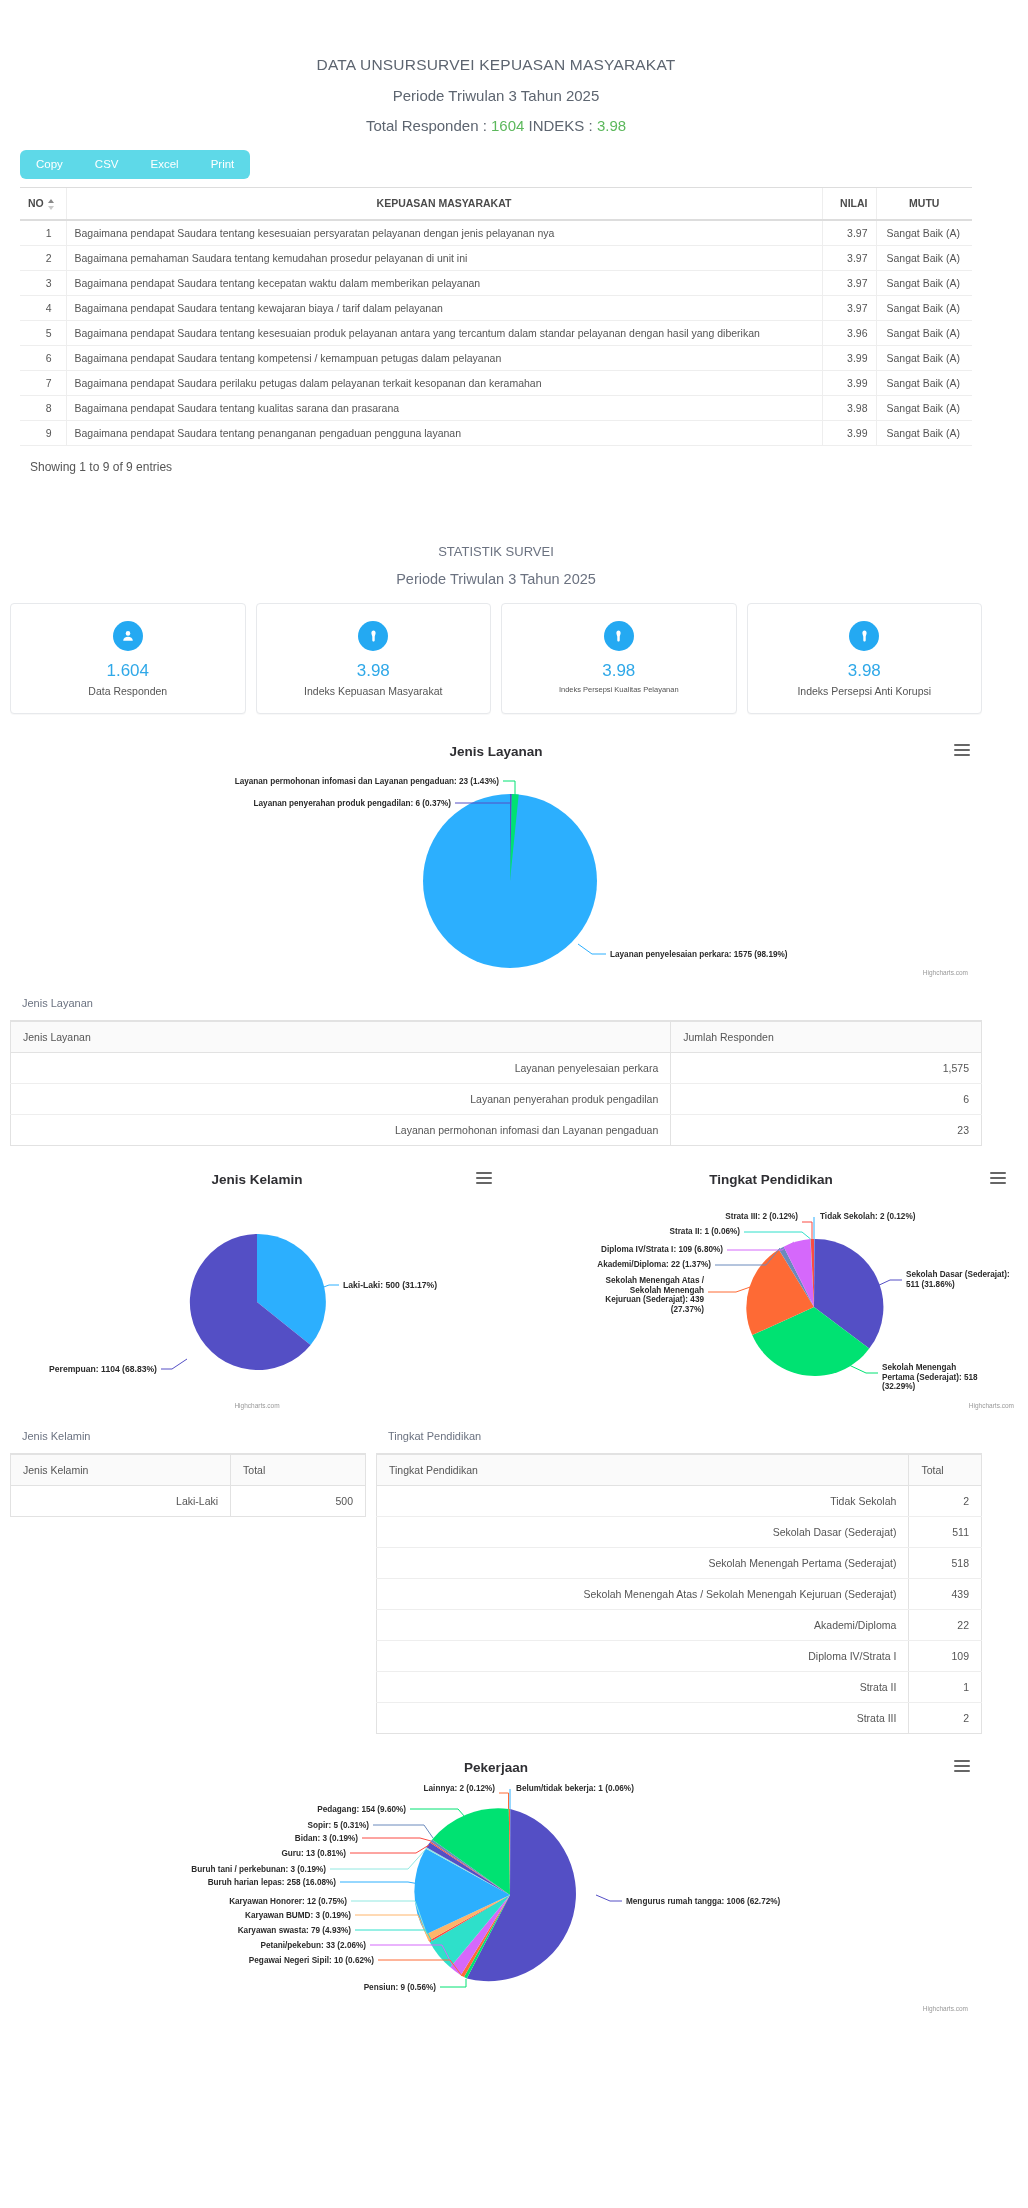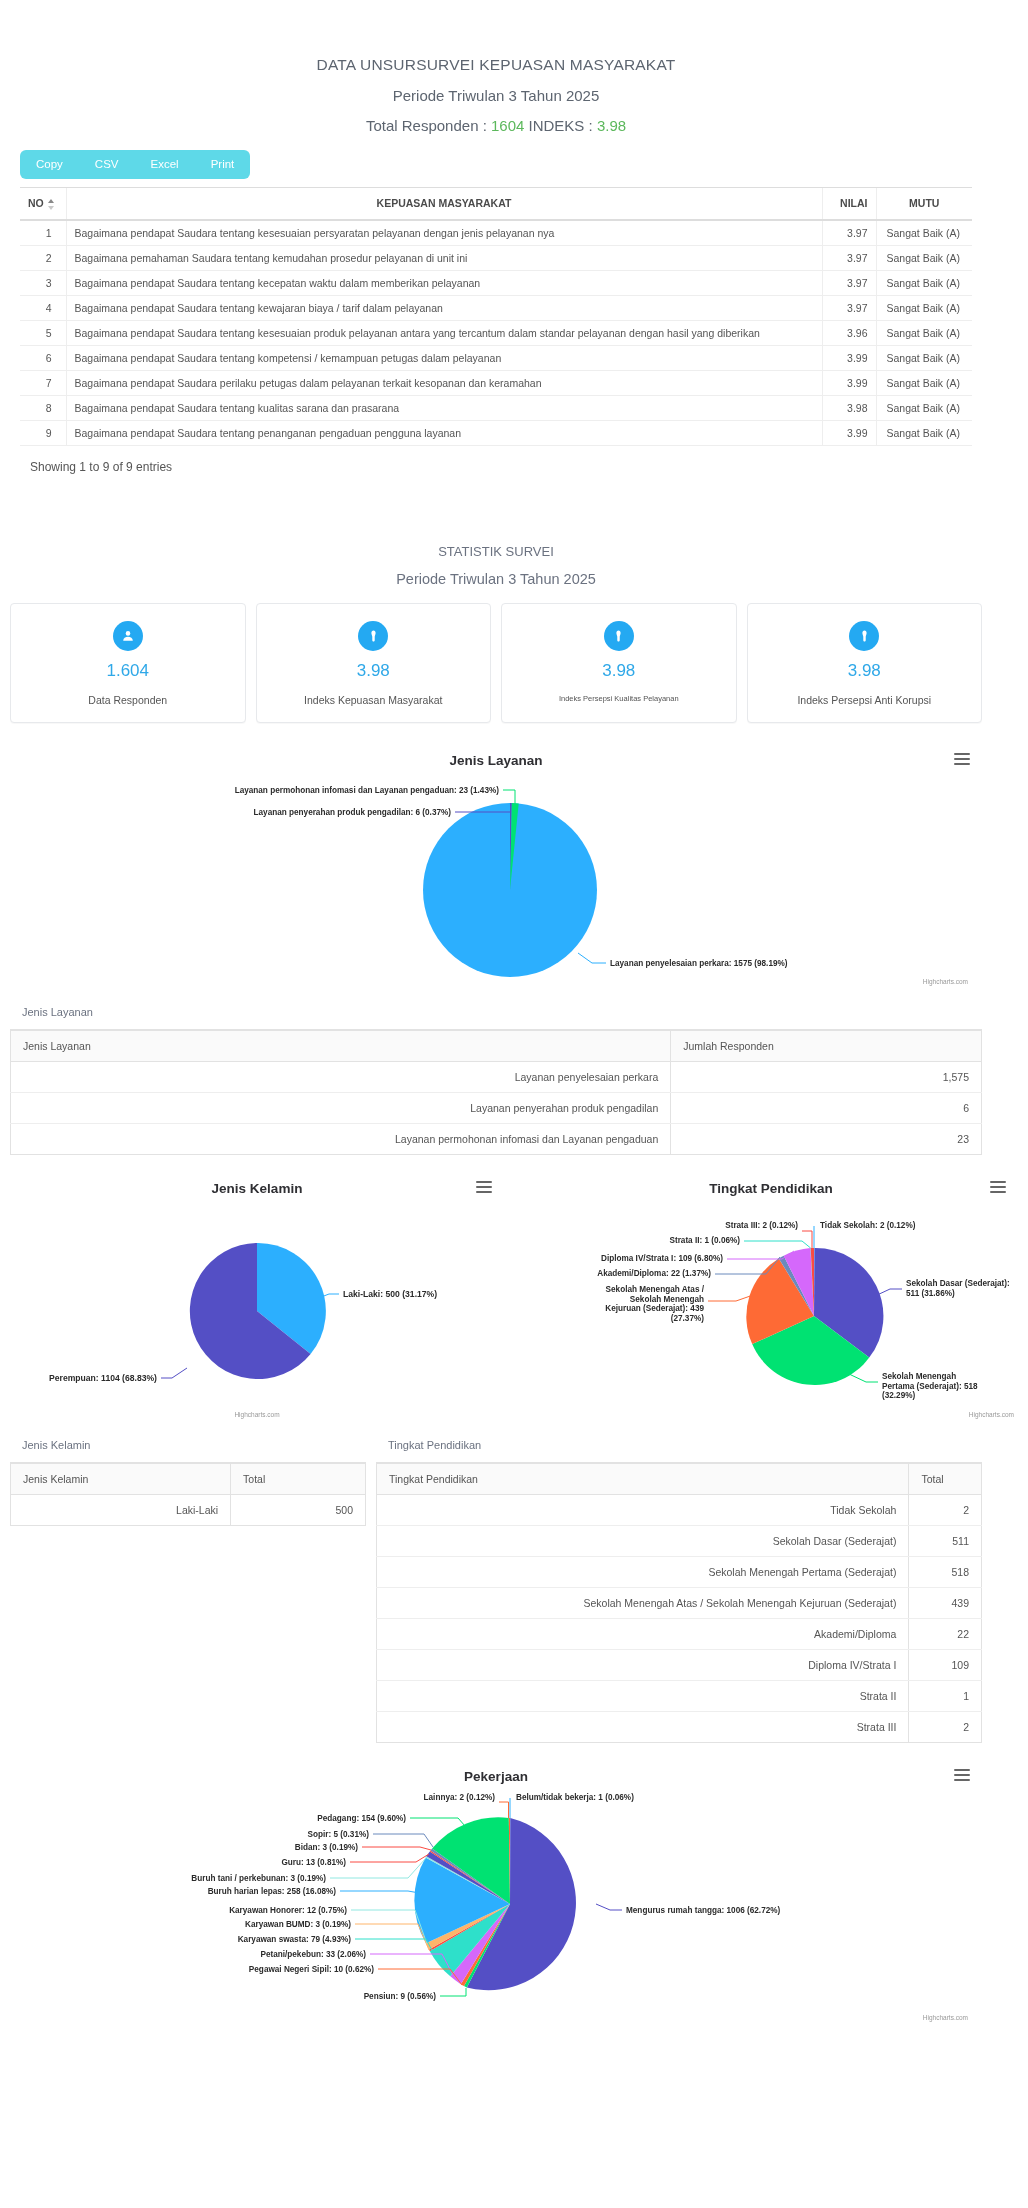--- a/index.html
+++ b/index.html
@@ -67,21 +67,21 @@
     flex:1; background:#fff; border:1px solid #e7e9ec; border-radius:4px;
     text-align:center; padding:17px 6px 16px 6px; min-height:92px;
     box-shadow:0 1px 1px rgba(0,0,0,.03);
   }
   .card .circ {
     width:30px; height:30px; border-radius:50%; background:#24a9f2;
     margin:0 auto 10px auto; display:flex; align-items:center; justify-content:center;
   }
   .card .circ svg { display:block; }
   .card .big { font-size:17px; color:#2fa8e8; line-height:20px; }
-  .card .lbl { font-size:10.5px; color:#555; margin-top:13px; }
+  .card .lbl { font-size:10.5px; color:#555; margin-top:4px; }
   .card .lbl.small { font-size:7.5px; }
 
   
   .chart-block { position:relative; padding:0 10px; margin-top:22px; }
   .chart-title { text-align:center; font-size:13.5px; font-weight:bold; color:#2f2f33; }
   .burger { position:absolute; right:22px; top:-3px; width:16px; cursor:pointer; }
   .burger span { display:block; height:2px; background:#666; margin:3px 0; border-radius:1px;}
   .hc-credit { text-align:right; font-size:6.5px; color:#999; padding-right:14px; }
   .hc-center-credit { text-align:center; font-size:6.5px; color:#999; }
 

